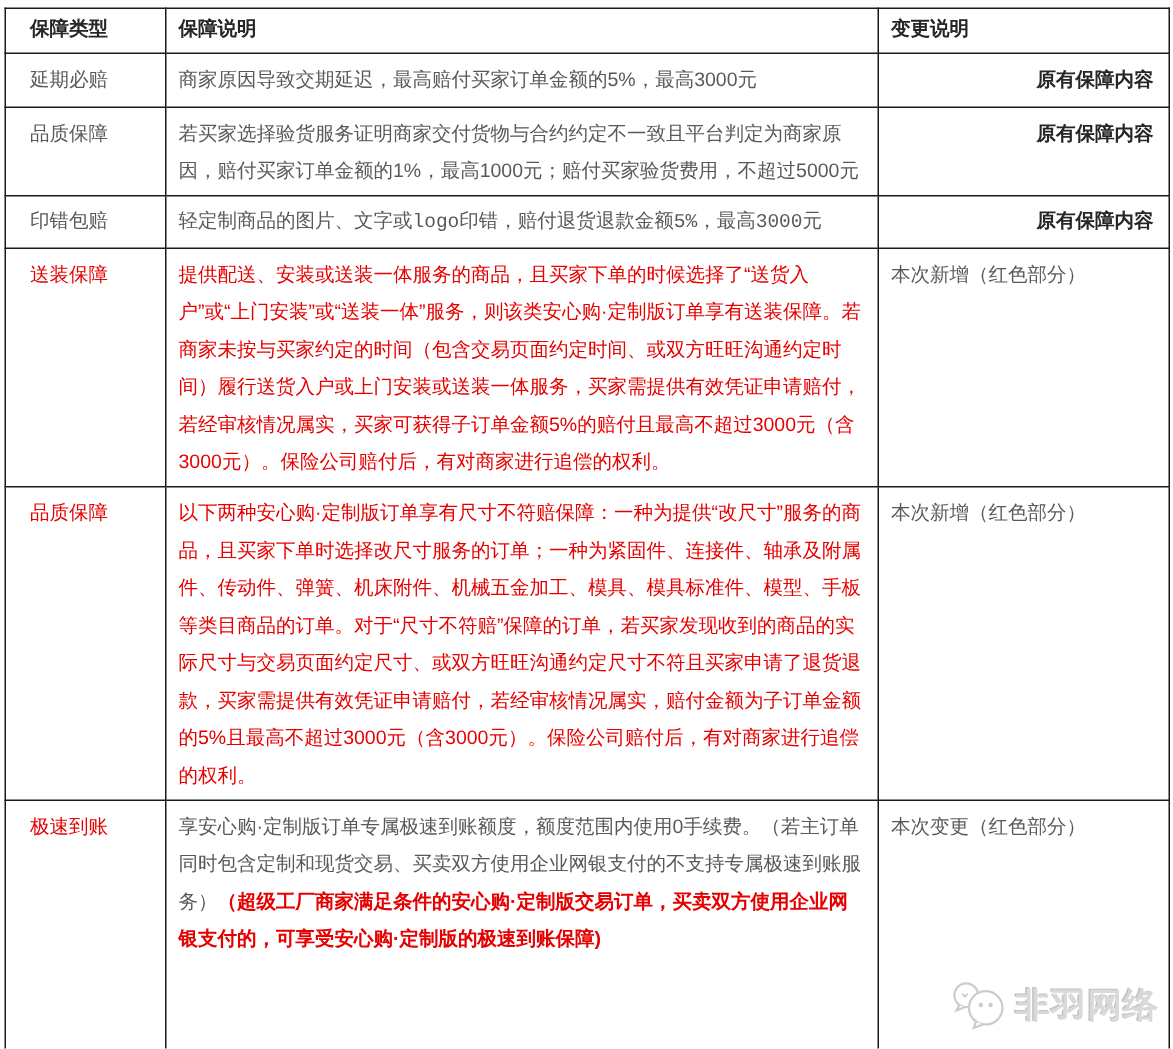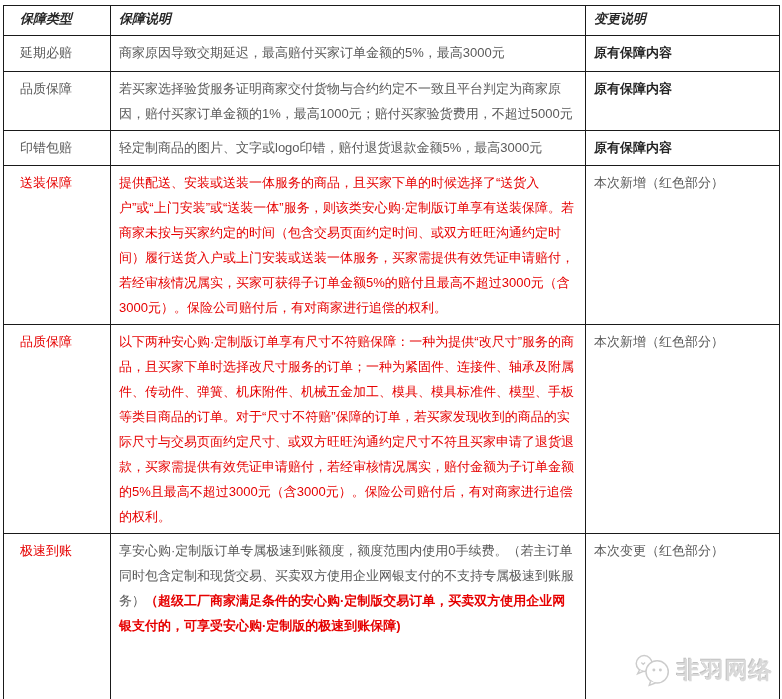--- a/index.html
+++ b/index.html
@@ -25,33 +25,33 @@
   col.c3{width:194px;}
   th,td{
     border:1px solid var(--border);
     text-align:left;vertical-align:top;
     padding:4px 10px 4px 8px;
     word-break:break-all;overflow:hidden;
   }
   thead tr{height:28px;}
   th{
     vertical-align:middle;font-weight:bold;color:var(--heading);
-    padding-top:0;padding-bottom:4px;font-style:italic;
+    padding-top:0;padding-bottom:4px;
   }
   th.c1,td.type-cell{padding-left:16px;}
   tbody tr:nth-child(1){height:36px;}
   tbody tr:nth-child(2){height:59px;}
-  tbody tr:nth-child(3){height:35px;}
+  tbody tr:nth-child(3){height:35px;font-family:Liberation Mono, monospace;}
   tbody tr:nth-child(4){height:57px;}
   tbody tr:nth-child(5){height:143px;}
   tbody tr:nth-child(6){height:182px;}
   tbody tr:nth-child(7){height:126px;}
   .red{color:var(--red);}
   .bold{font-weight:bold;}
-  td.change-cell.bold{color:var(--heading);}
+  td.change-cell.bold{color:var(--heading);text-align:right;}
   .watermark{
     position:absolute;left:633px;top:646px;width:140px;height:48px;
     display:flex;align-items:center;gap:5px;
     color:var(--watermark);
     pointer-events:none;
   }
   .watermark .wm-text{
     font-size:23px;font-weight:bold;letter-spacing:1px;white-space:nowrap;
     text-shadow:1px 1px 0 #ffffff,-1px -1px 0 #c2c2c2;
   }

